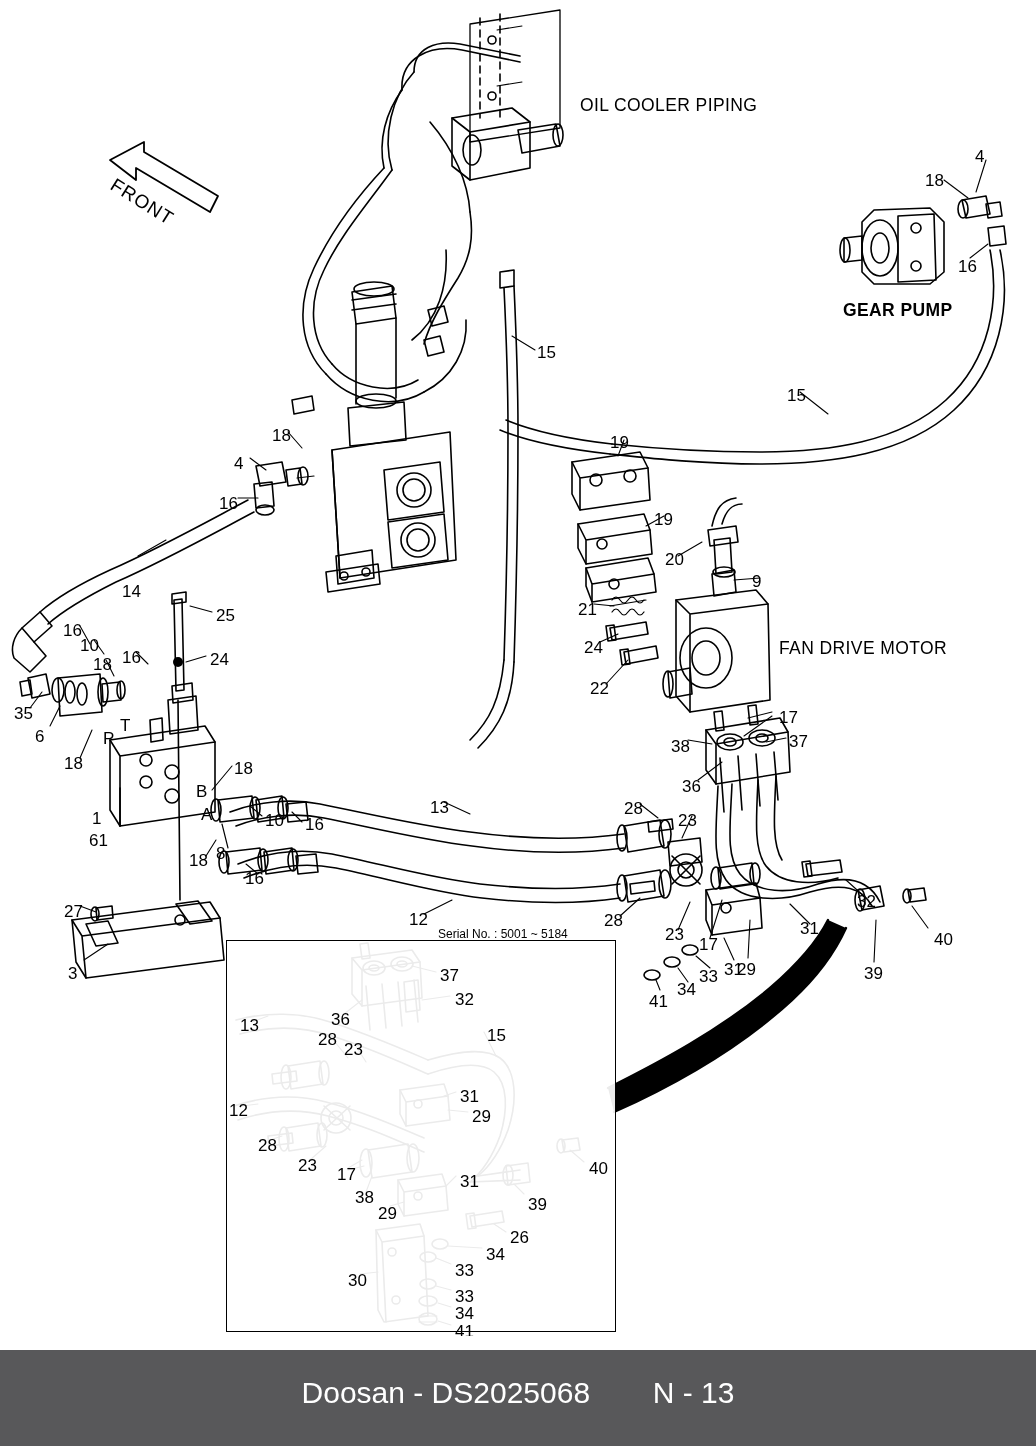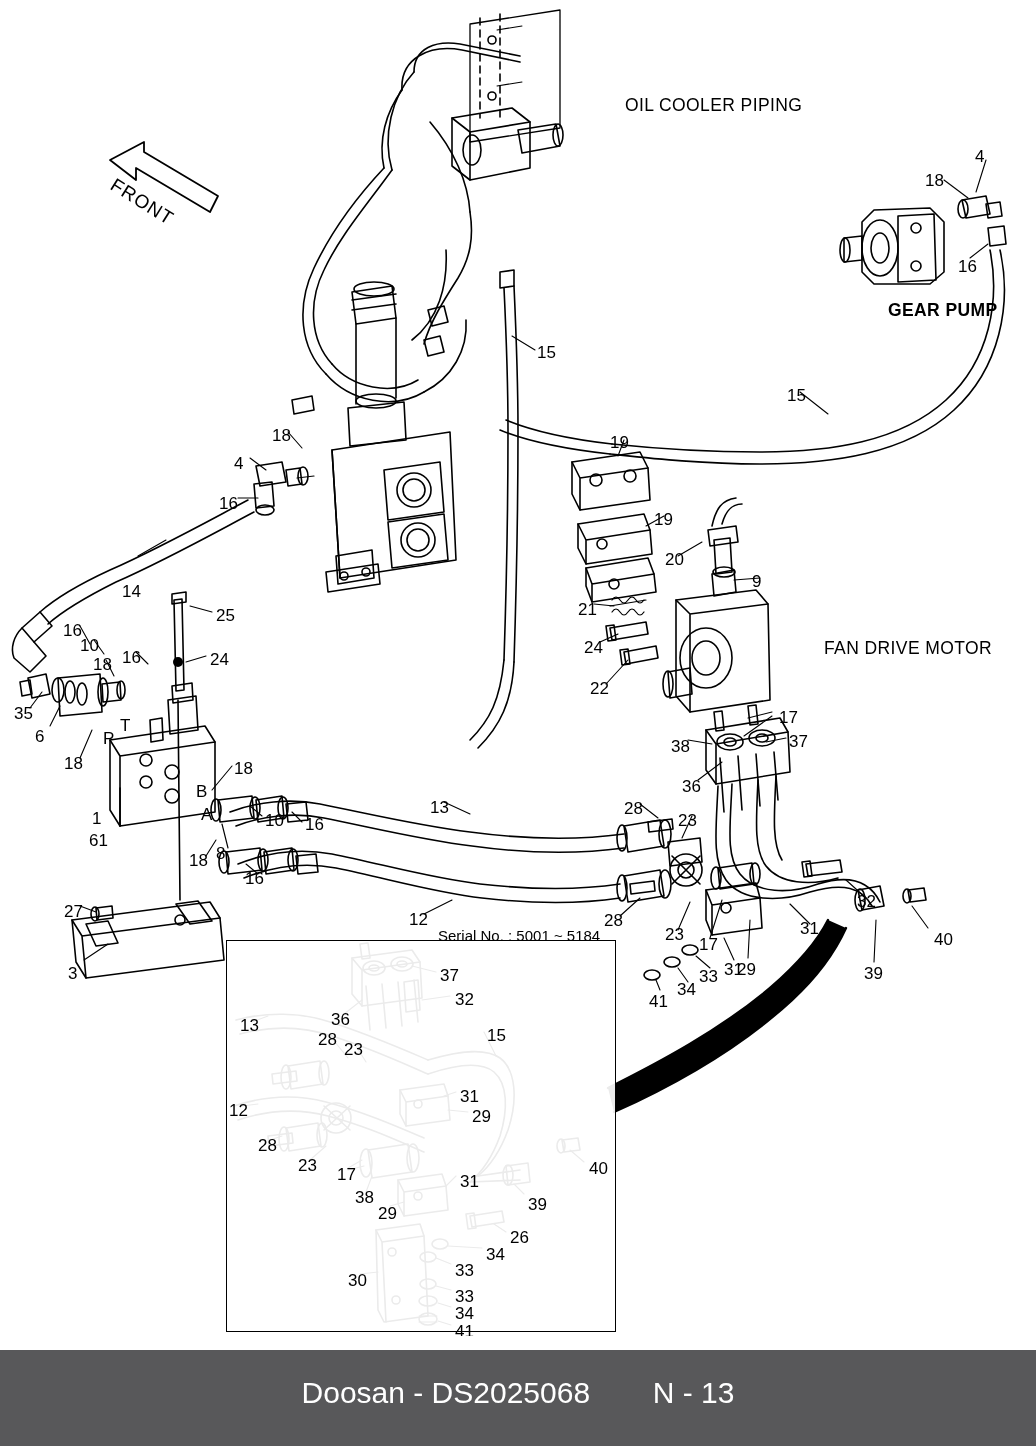--- a/index.html
+++ b/index.html
@@ -38,26 +38,25 @@
     white-space: nowrap;
     line-height: 1;
   }
   .title-lbl {
     position: absolute;
     font-family: "Liberation Sans", sans-serif;
     font-size: 17.5px;
     color: #000000;
     white-space: nowrap;
     letter-spacing: 0.4px;
-    margin-left: 45px;
   }
   .serial-lbl {
     position: absolute;
     font-family: "Liberation Sans", sans-serif;
-    font-size: 15px;
+    font-size: 12px;
     color: #000000;
     white-space: nowrap;
   }
   #inset-box {
     position: absolute;
     left: 226px;
     top: 940px;
     width: 390px;
     height: 392px;
     border: 1.6px solid #000;

